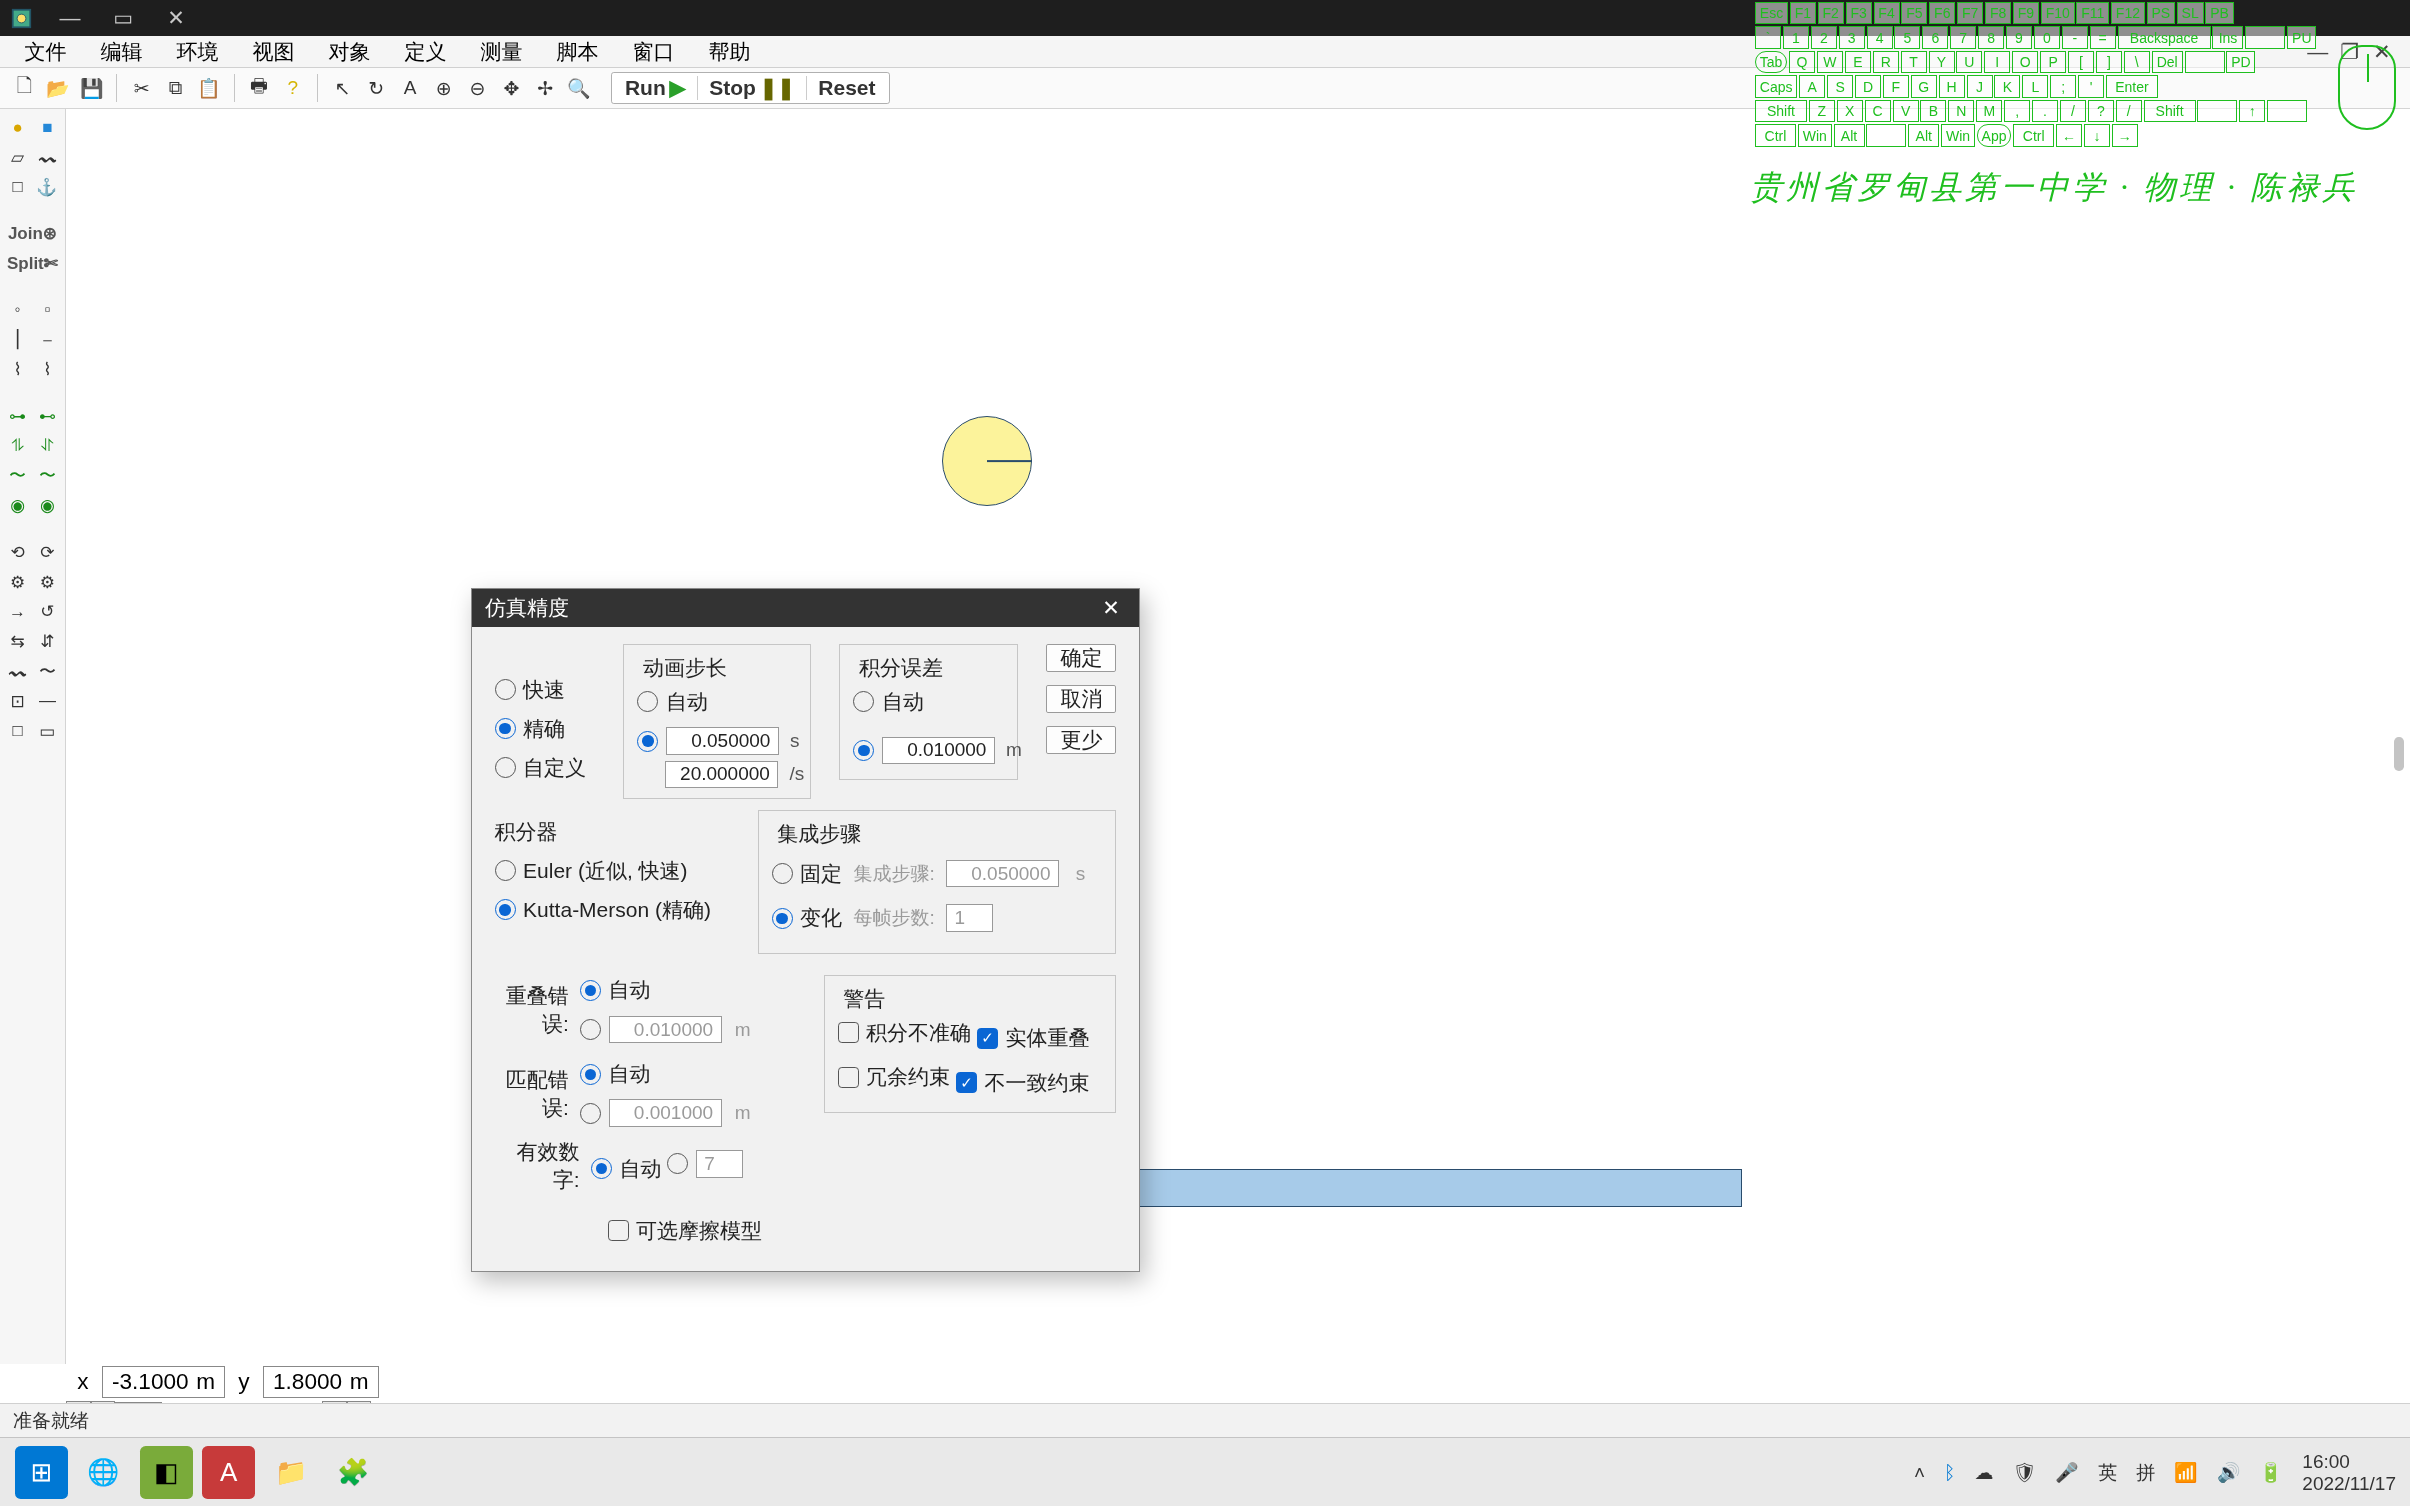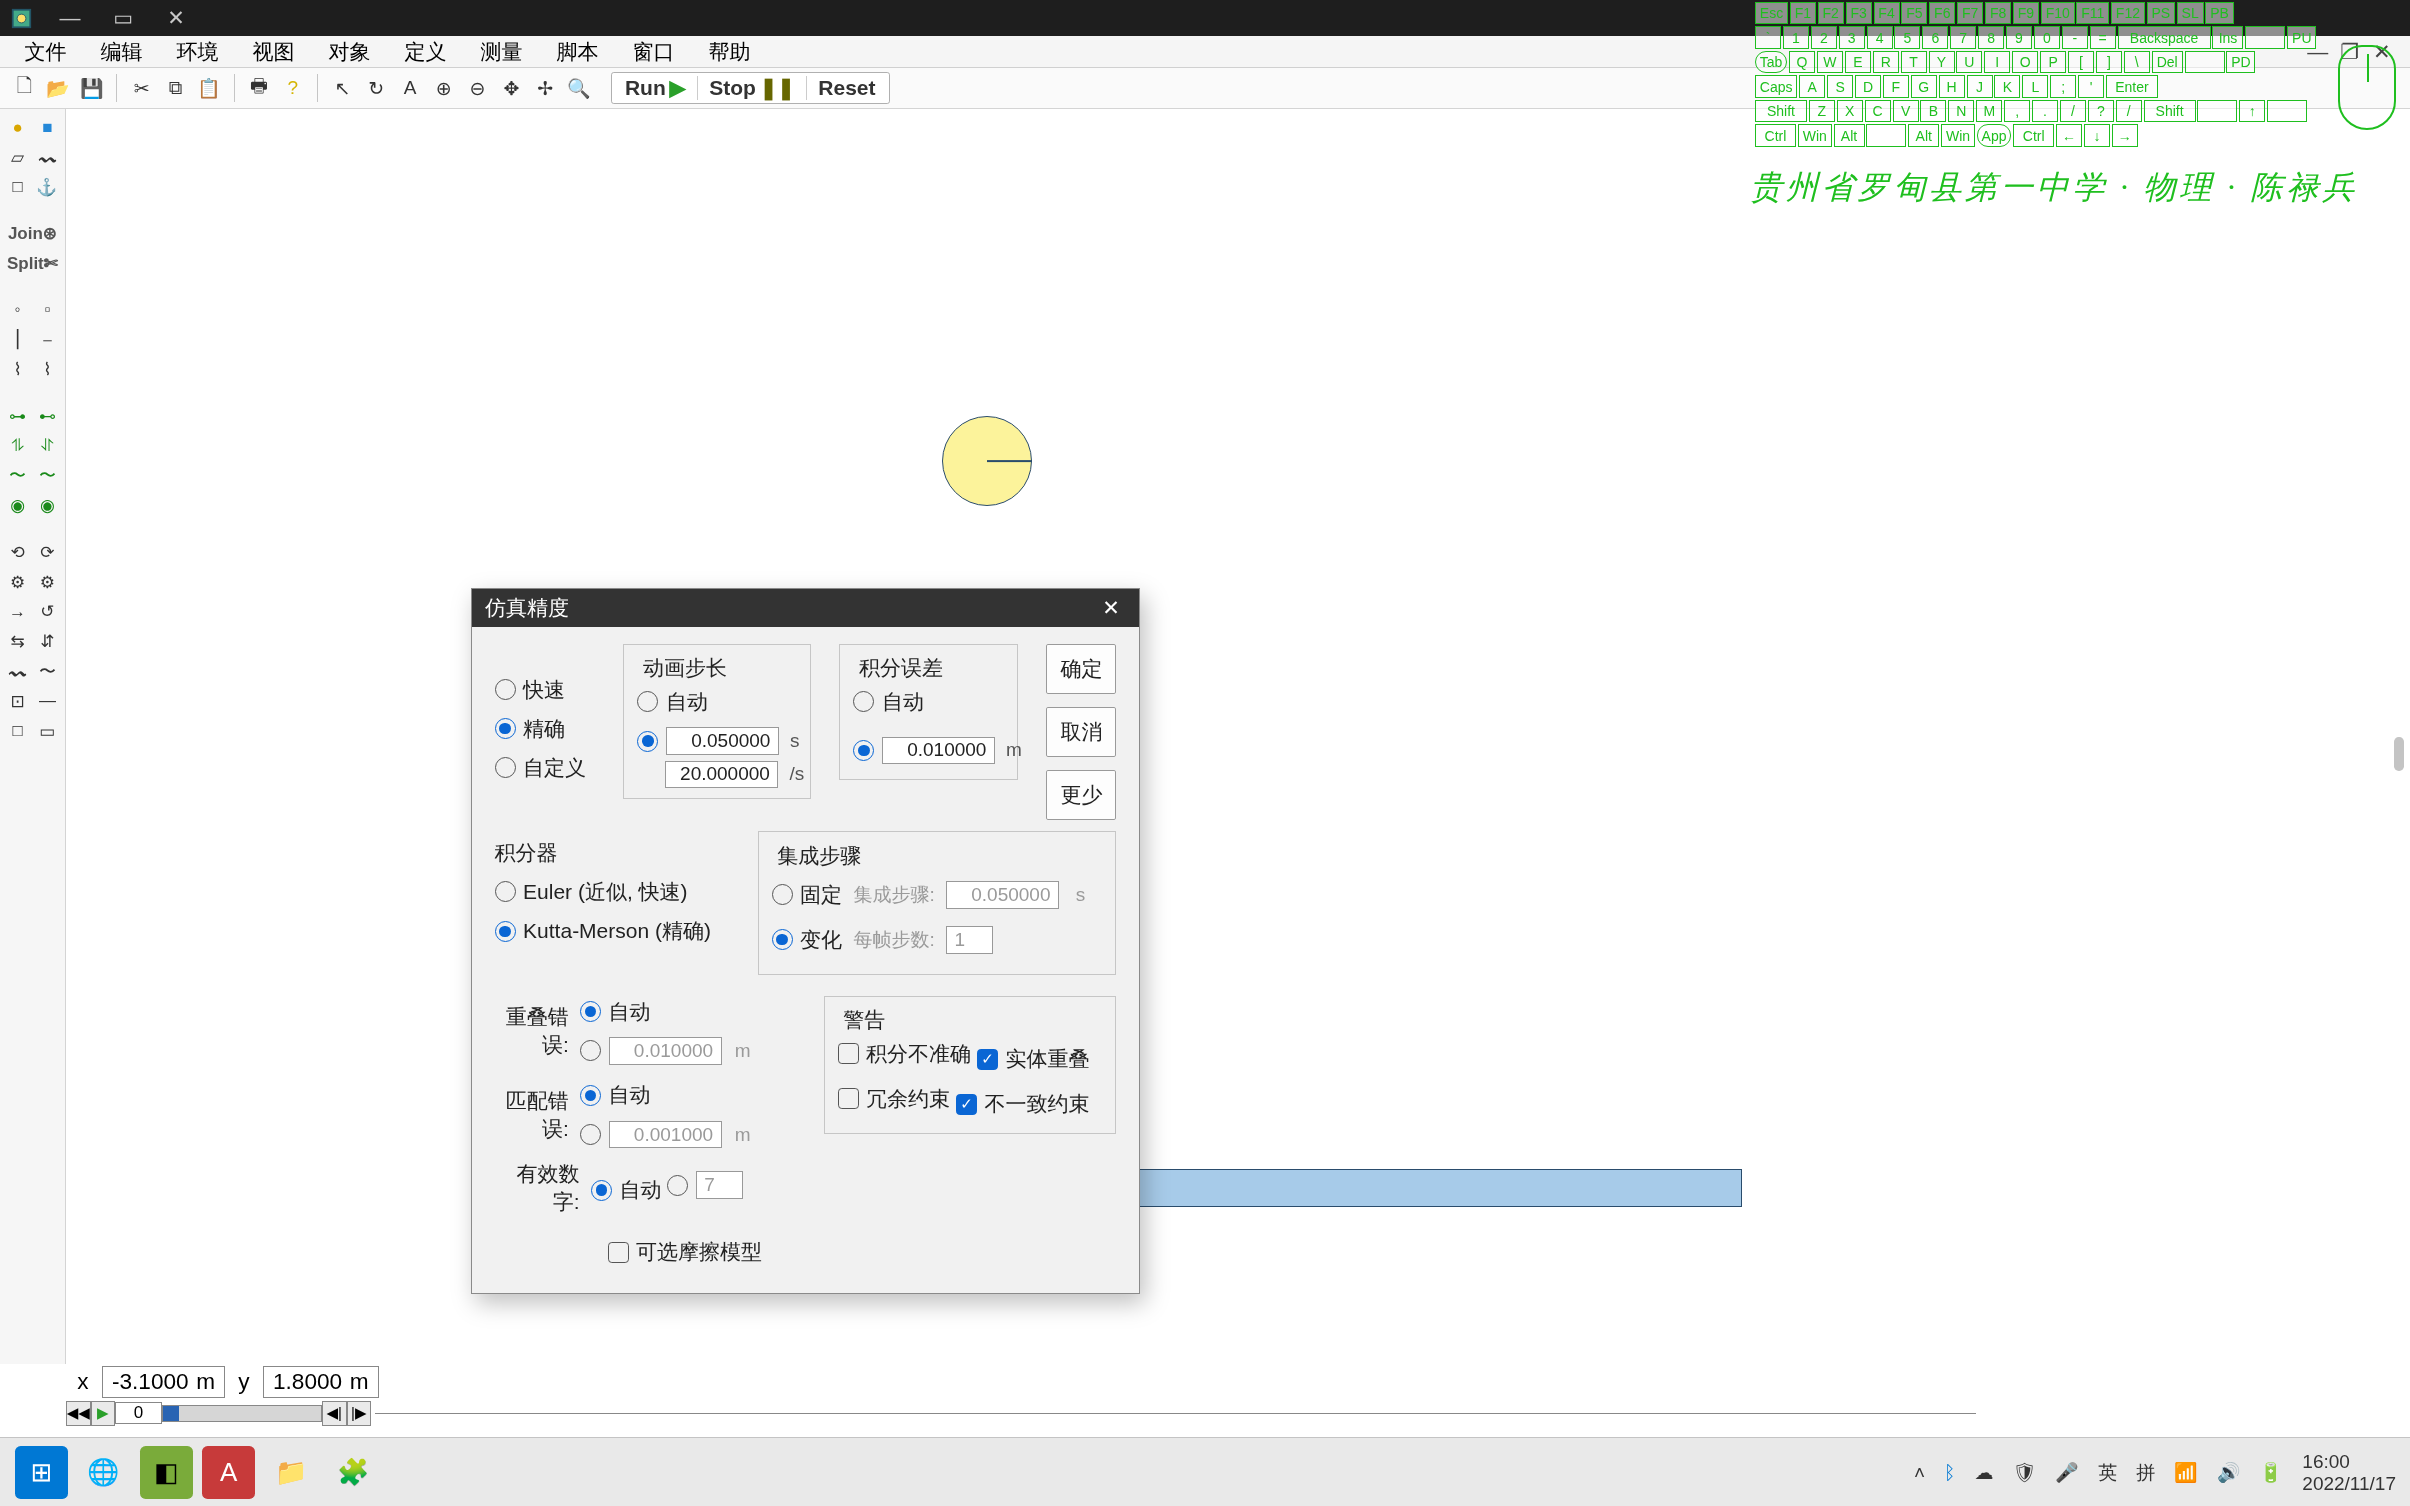--- a/index.html
+++ b/index.html
@@ -69,21 +69,21 @@
 .glabel { background: #f1f1f1; padding: 0 5.6px; font-size: 21px; }
 .radio, .check { display: inline-flex; align-items: center; gap: 7.5px; margin: 5.6px 0; font-size: 21px; }
 .radio .r, .check .c { width: 21px; height: 21px; border: 1.9px solid #555; border-radius: 50%; display: inline-flex; align-items: center; justify-content: center; }
 .radio .r.sel::after { content: ""; width: 11.3px; height: 11.3px; background: #0a66d4; border-radius: 50%; }
 .radio .r.sel { border-color: #0a66d4; }
 .check .c { border-radius: 3.8px; }
 .check .c.on { background: #0a66d4; border-color: #0a66d4; color: #fff; font-size: 15px; }
 .numbox { border: 0.9px solid #999; background: #fff; padding: 1.9px 7.5px; width: 113px; text-align: right; font-size: 19px; display: inline-block; }
 .unit { font-size: 19px; color: #555; margin-left: 5.6px; }
 .btncol { display: flex; flex-direction: column; gap: 13px; }
-.dlgbtn { width: 70px; height: 50px; border: 0.9px solid #9a9a9a; background: #fdfdfd; font-size: 21px; display: flex; align-items: center; justify-content: center; border-radius: 1.9px; }
+.dlgbtn { width: 70px; height: 28px; border: 0.9px solid #9a9a9a; background: #fdfdfd; font-size: 21px; display: flex; align-items: center; justify-content: center; border-radius: 1.9px; }
 .section-title { font-size: 21px; margin: 7.5px 0 5.6px; }
 .small-label { font-size: 19px; color: #888; }
 .dim { color: #9a9a9a; }
 .inline { display: inline-flex; align-items: center; gap: 5.6px; }
 .dlg-sep { height: 11.3px; }
 .field-row { display: flex; align-items: center; gap: 11.3px; margin: 5.6px 0; }
 
 
 .kbd-overlay { position: absolute; right: 53px; top: 1.9px; width: 603px; height: 166px; color: #1fbf1f; font-family: "Arial Narrow", Arial; font-size: 17px; }
 .kbd-overlay .krow { display: flex; gap: 1.9px; margin-bottom: 1.9px; }
@@ -269,20 +269,23 @@
   <div class="player">
     <span class="pb">◀◀</span>
     <span class="pb play">▶</span>
     <span class="frame">0</span>
     <span class="slider"></span>
     <span class="pb">◀|</span>
     <span class="pb">|▶</span>
     <span class="dash"></span>
   </div>
 
+  <div class="statusbar">
+    <span>准备就绪</span>
+  </div>
 
   <div class="dialog">
     <div class="dlgtitle">
       <span>仿真精度</span>
       <span class="dclose">✕</span>
     </div>
     <div class="dlgbody">
       <div class="dlgrow">
 
         <div style="width:104px;padding-top:26px;">

